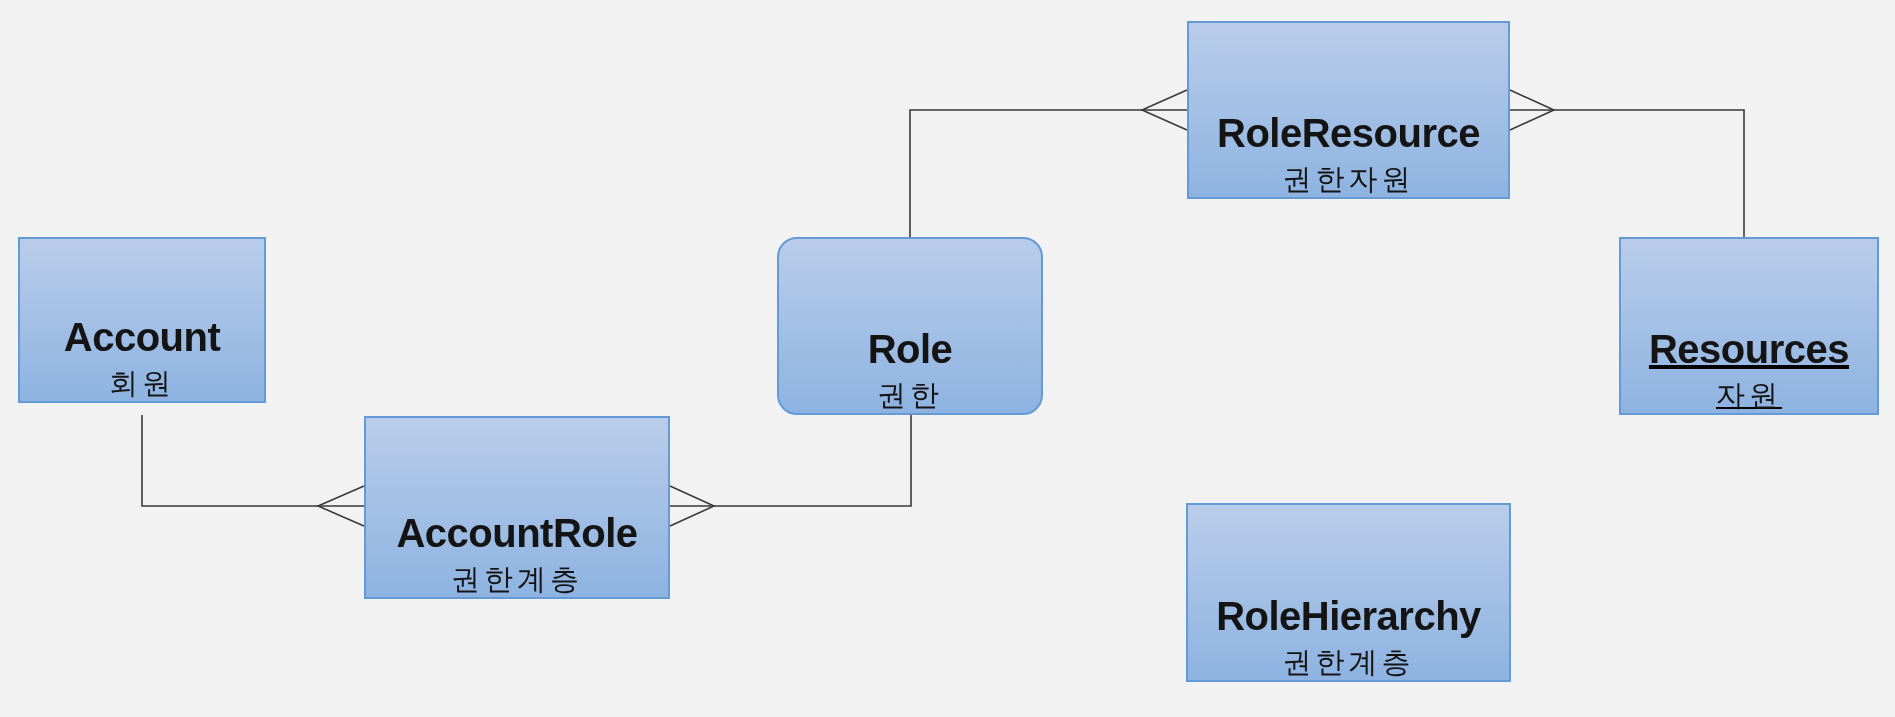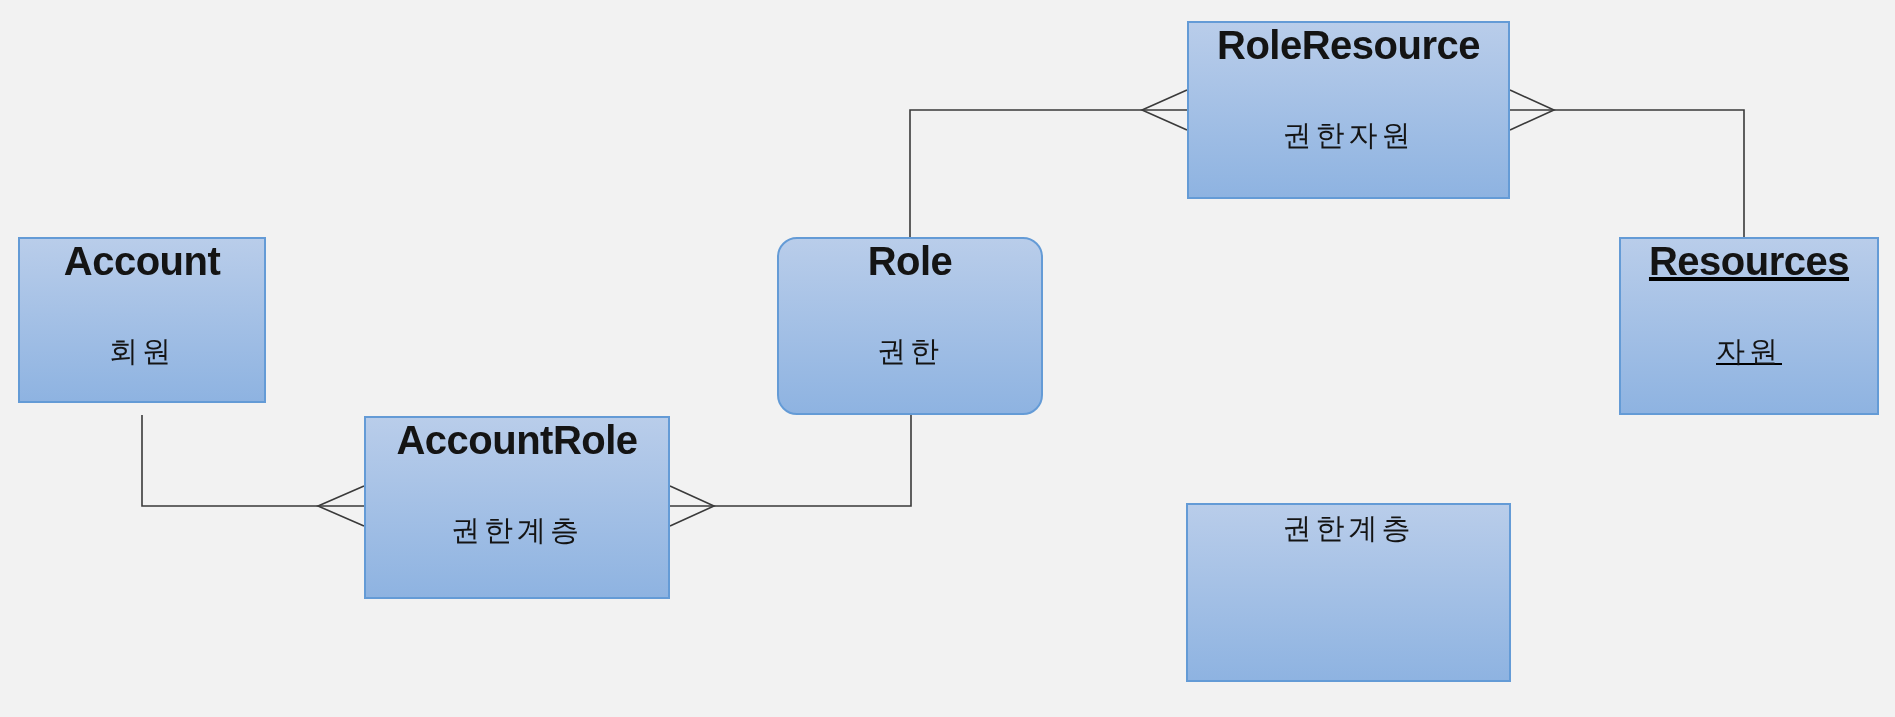--- a/index.html
+++ b/index.html
@@ -32,24 +32,23 @@
     stroke-width: 1.6;
   }
   .node {
     position: absolute;
     z-index: 2;
     box-sizing: border-box;
     background: linear-gradient(180deg, #b9cdea 0%, #8eb3e1 100%);
     border: 2px solid #649bd6;
     display: flex;
     flex-direction: column;
-    justify-content: flex-start;
+    justify-content: flex-end;
     align-items: center;
     text-align: center;
-    gap: 44px;
   }
   .node .title {
     font-size: 40px;
     font-weight: bold;
     color: #141414;
     line-height: 1.12;
     letter-spacing: -0.5px;
     white-space: nowrap;
   }
   .node .subtitle {
@@ -108,16 +107,17 @@
     <div class="title">RoleResource</div>
     <div class="subtitle">권한자원</div>
   </div>
 
   <div class="node n-resources">
     <div class="title">Resources</div>
     <div class="subtitle">자원</div>
   </div>
 
   <div class="node n-rolehierarchy">
+    <div class="title">RoleHierarchy</div>
     <div class="subtitle">권한계층</div>
   </div>
 
 </div>
 
 </body></html>

